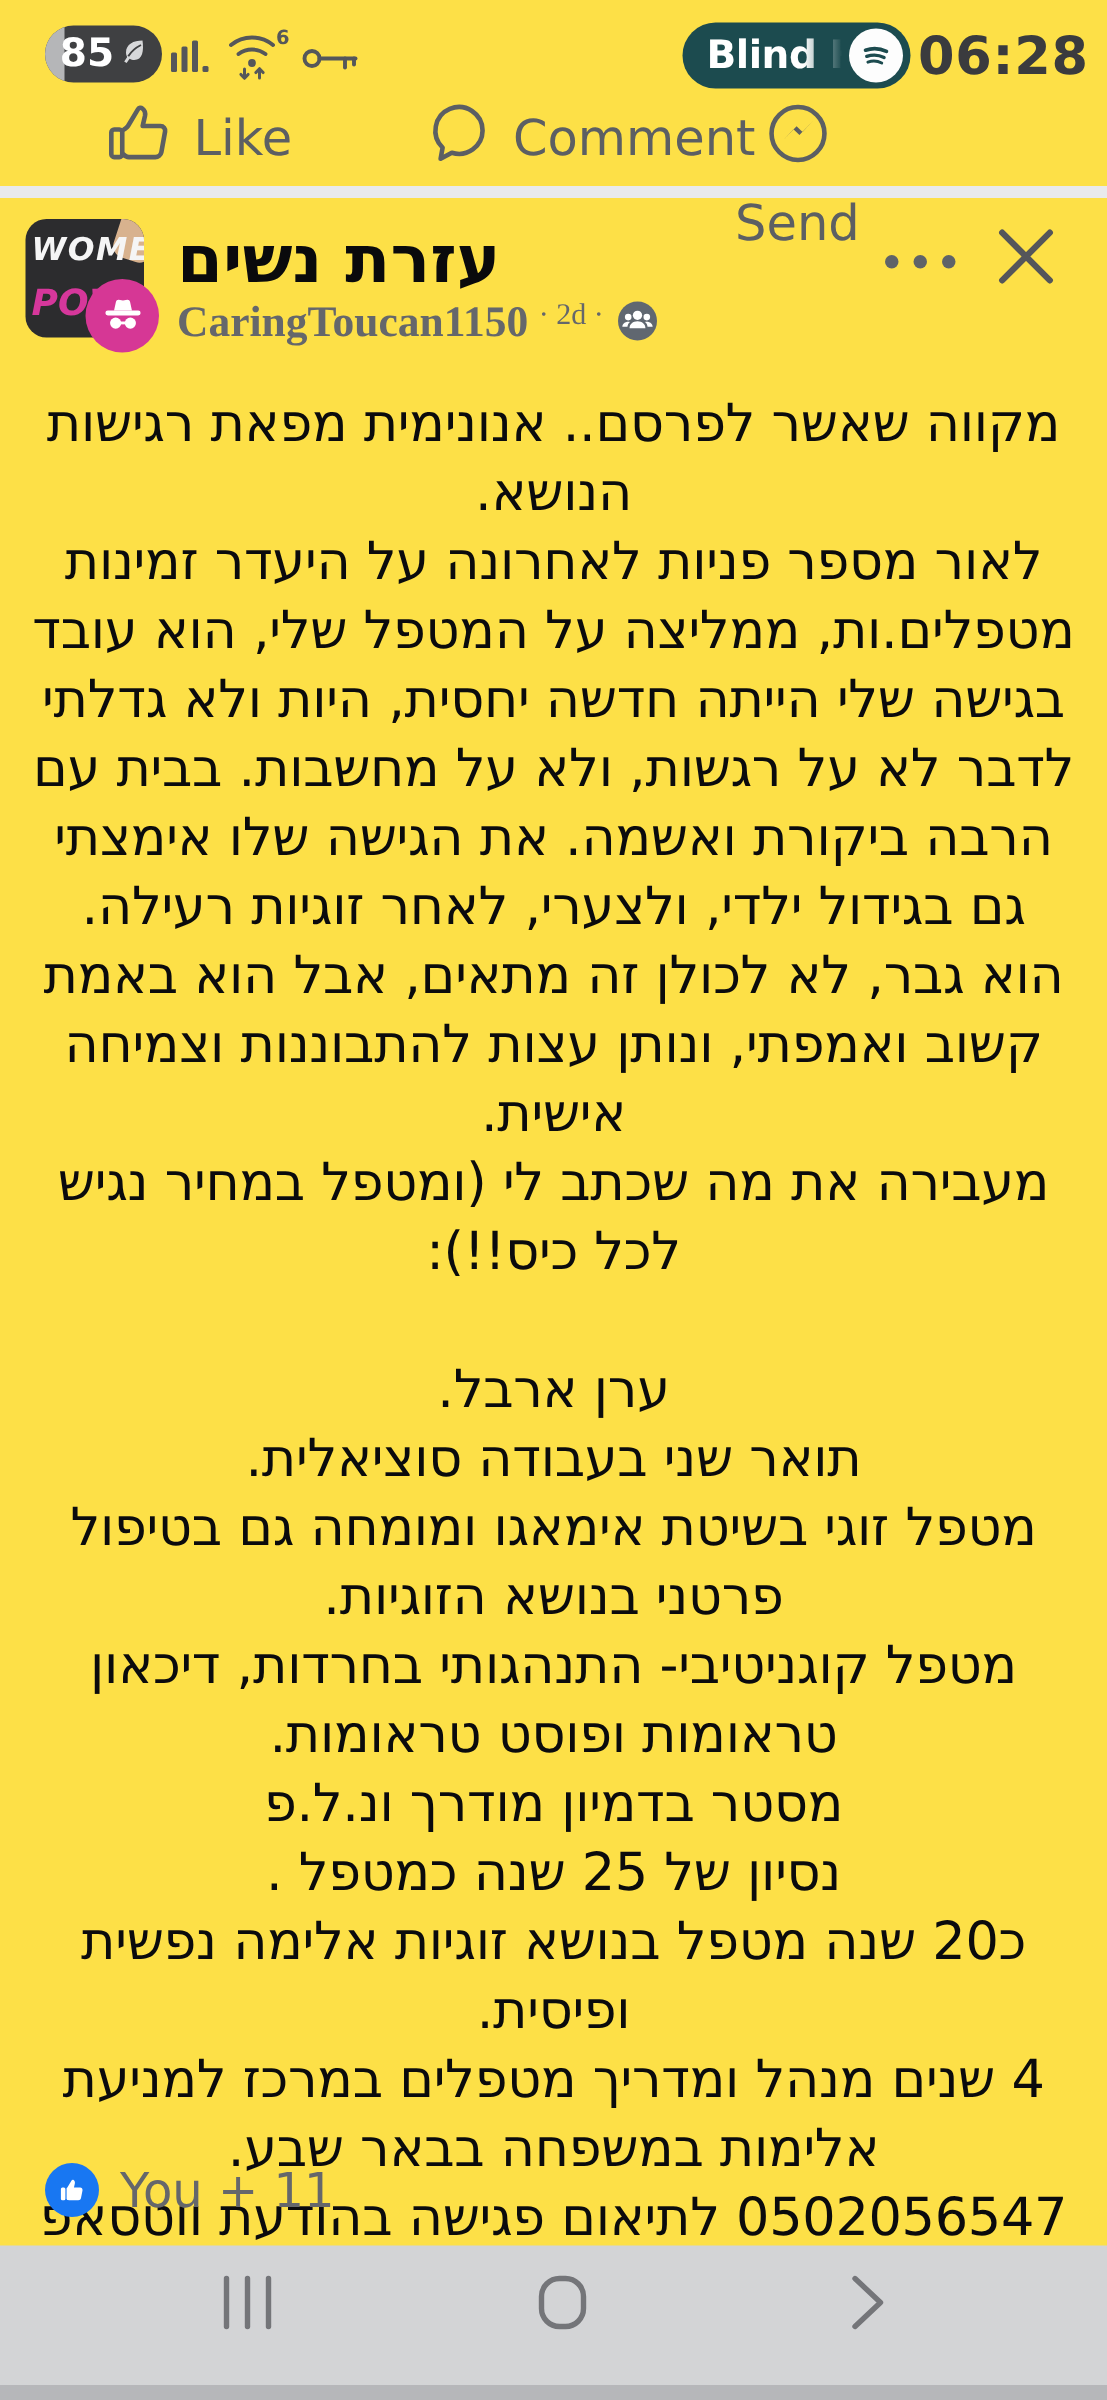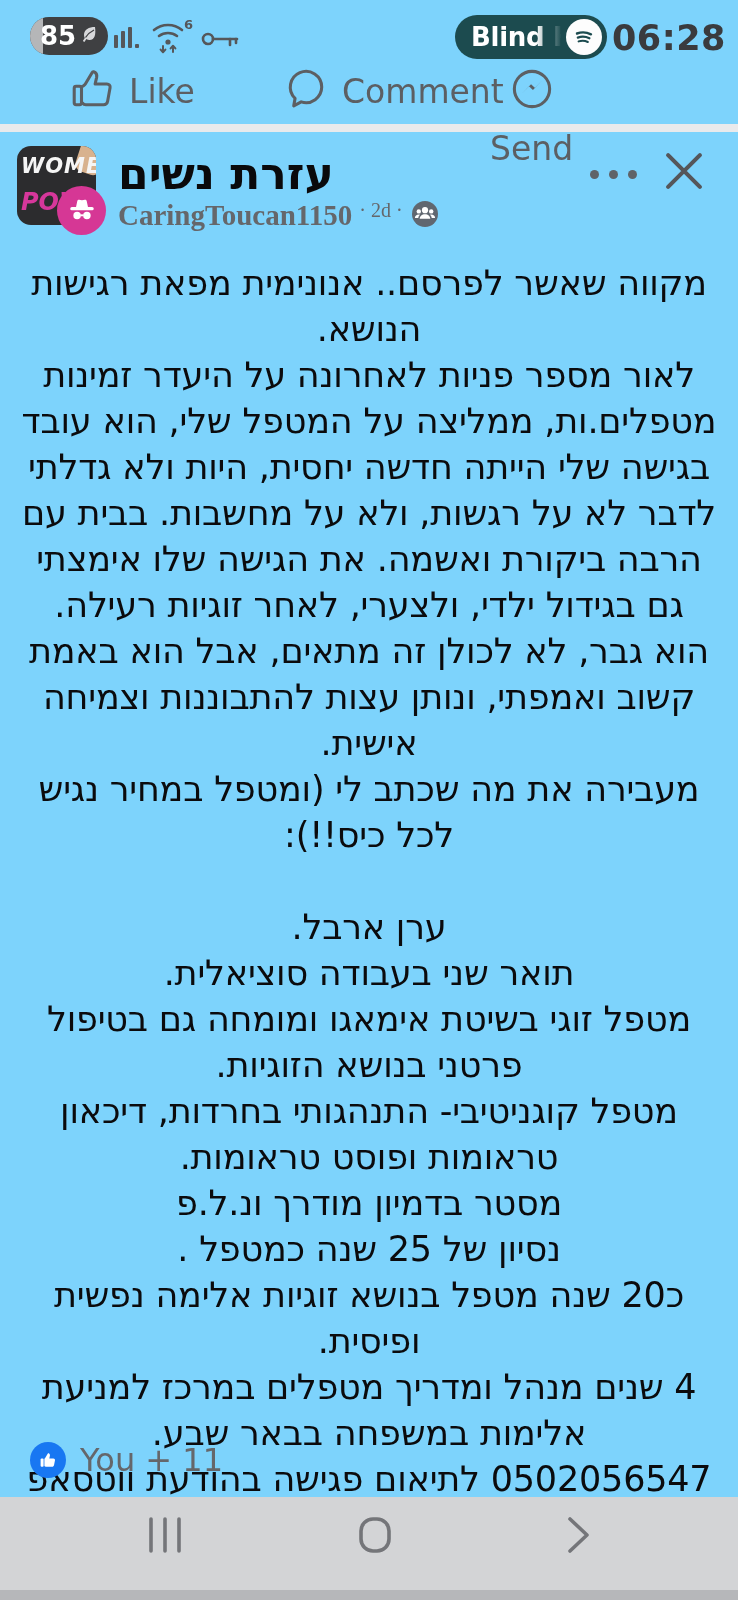--- a/index.html
+++ b/index.html
@@ -1,19 +1,19 @@
 <!DOCTYPE html>
 <html><head>
 <meta charset="utf-8">
 <style>
   html,body{margin:0;padding:0;background:#fff;}
   *{box-sizing:border-box;}
   .screen{
     position:relative;width:738px;height:1600px;margin:0 auto;
-    background:#7dd3fc;overflow:hidden;
+    background:#fde047;overflow:hidden;
     font-family:"DejaVu Sans",sans-serif;
   }
   
   .battery-pill{position:absolute;left:30px;top:17px;width:78px;height:38px;
     background:#3f4042;border-radius:19px;overflow:hidden;
     display:flex;align-items:center;justify-content:center;}
   .battery-pill .cap{position:absolute;left:0;top:0;bottom:0;width:13px;background:#b5b6b8;}
   .battery-pill .lvl{color:#fff;font-size:26px;font-weight:700;margin-left:2px;margin-right:2px;z-index:1;}
   .status-ic{position:absolute;color:#55575a;}
   .sig{left:113px;top:25px;}

